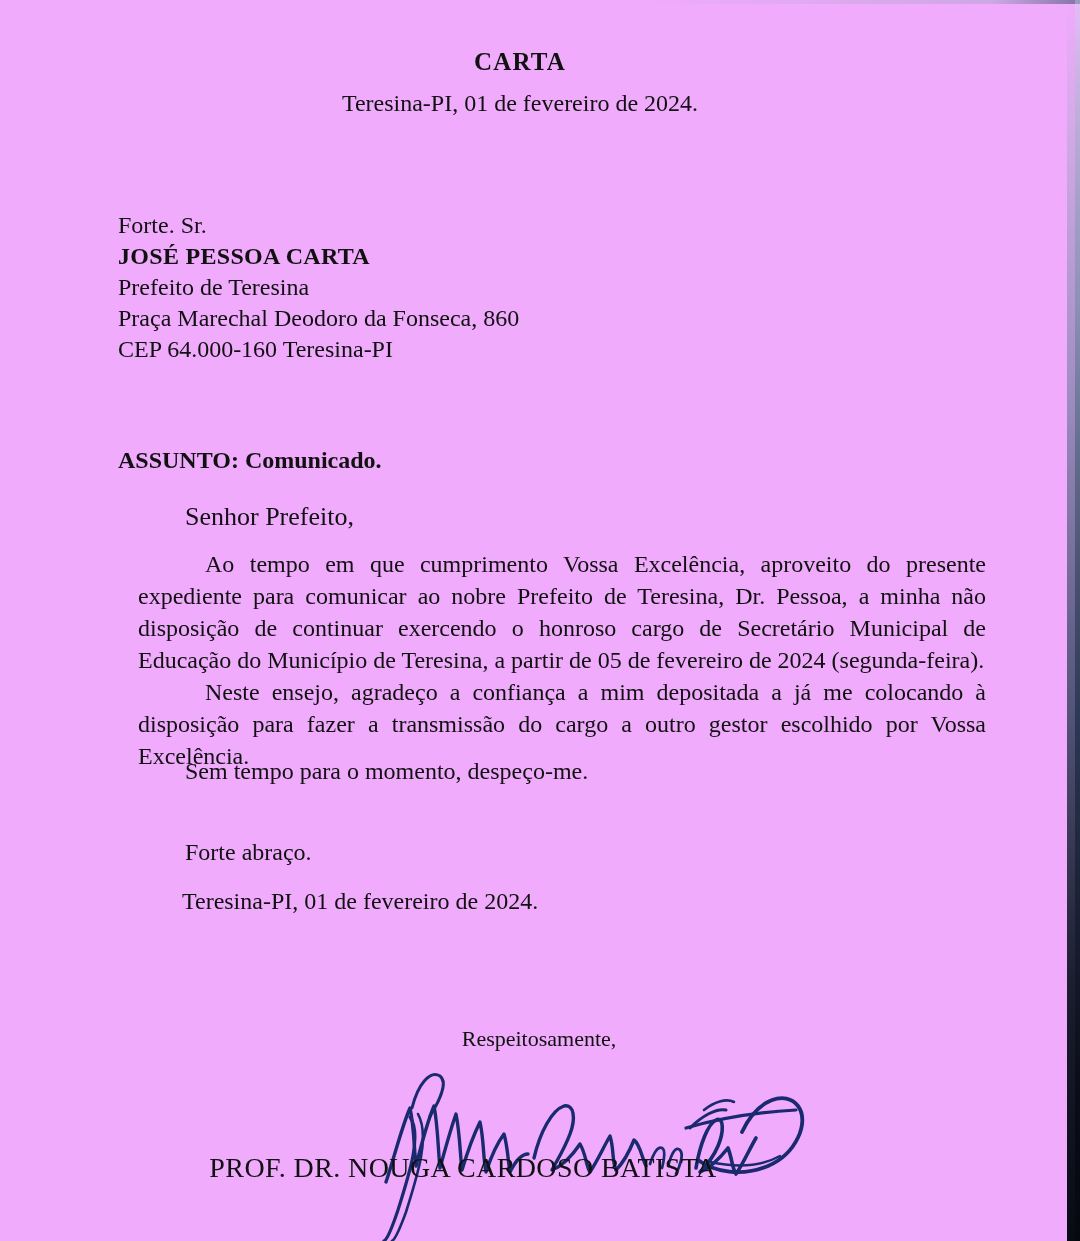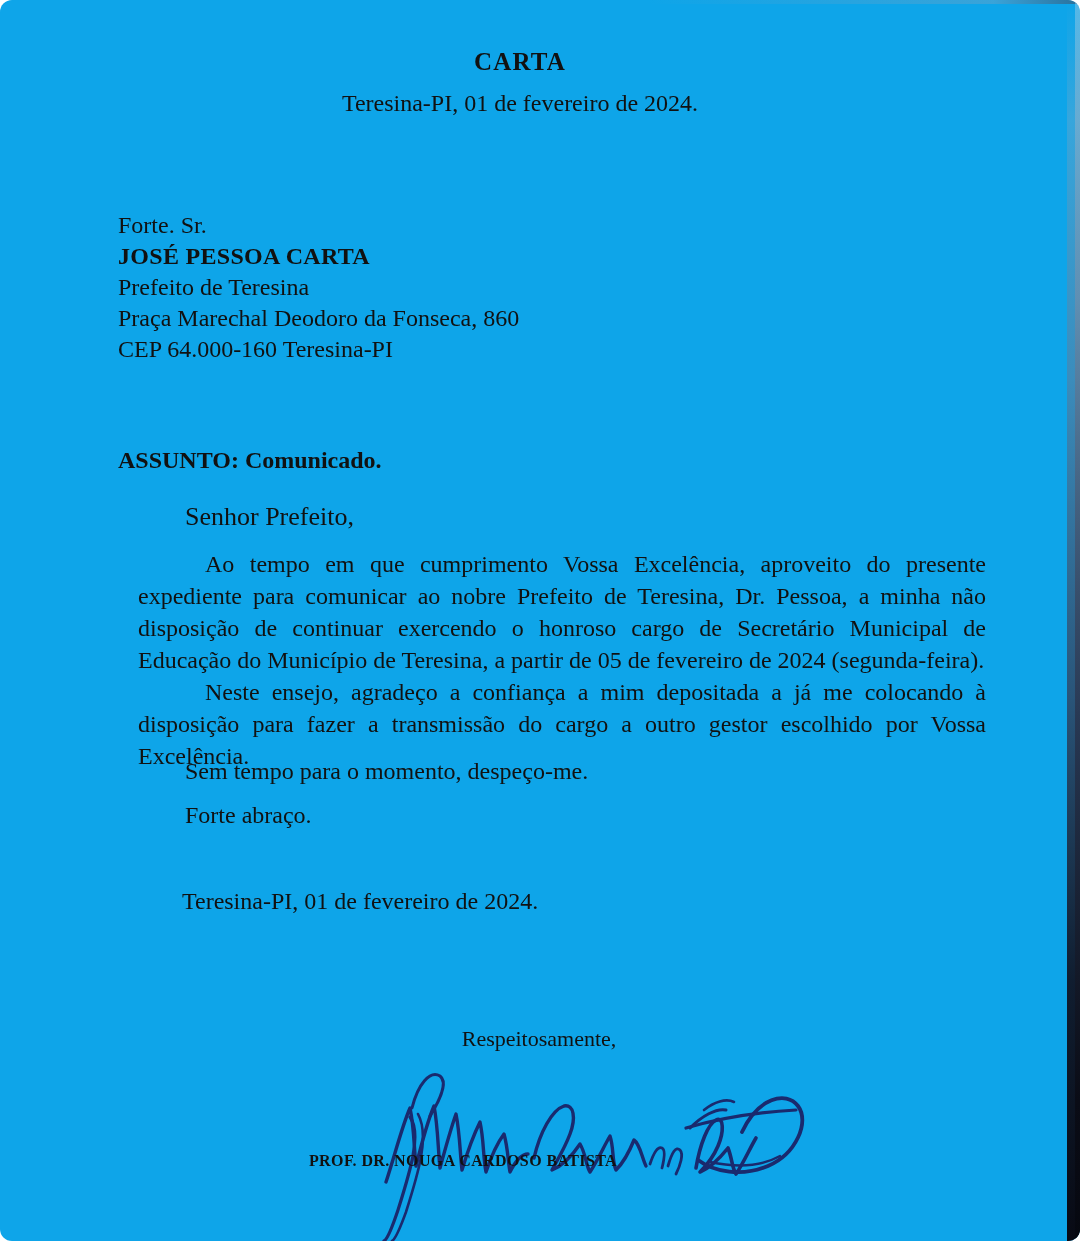--- a/index.html
+++ b/index.html
@@ -9,23 +9,22 @@
     background: #ffffff;
   }
   body {
     font-family: "Liberation Serif", "DejaVu Serif", serif;
     color: #111111;
   }
   #page {
     position: relative;
     width: 1080px;
     height: 1241px;
-    background: #0ea5e9;
+    background: #f0abfc;
     overflow: hidden;
-    border-radius: 12px;
   }
 
   
   .scan-edge-right {
     position: absolute;
     top: 0;
     right: 0;
     width: 13px;
     height: 100%;
     background: linear-gradient(to bottom,
@@ -122,21 +121,21 @@
     text-align: justify;
     text-justify: inter-word;
   }
   .body-text.indent {
     text-indent: 67px;
     margin-left: 20px;
   }
   #para-1 { top: 548px; }
   #para-2 { top: 676px; }
   #para-3 { top: 755px; text-align: left; text-indent: 67px; }
-  #para-4 { top: 799px; text-align: left; text-indent: 67px; }
+  #para-4 { top: 836px; text-align: left; text-indent: 67px; }
 
   .doc-date-bottom {
     position: absolute;
     top: 888px;
     left: 182px;
     font-size: 24px;
   }
 
   .closing {
     position: absolute;
@@ -150,22 +149,22 @@
     display: inline-block;
     transform: translateX(-1px);
   }
 
   .signer-name {
     position: absolute;
     top: 1152px;
     left: 0;
     width: 958px;
     text-align: center;
-    font-size: 16px;
-    font-weight: bold;
+    font-size: 28px;
+    font-weight: normal;
     letter-spacing: 0.4px;
   }
   .signer-name-inner {
     display: inline-block;
     transform: translateX(-16px);
   }
 
   .signature-svg {
     position: absolute;
     top: 1062px;

